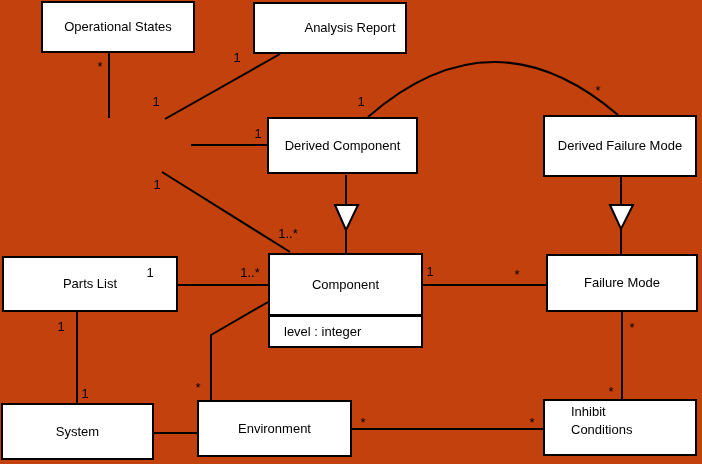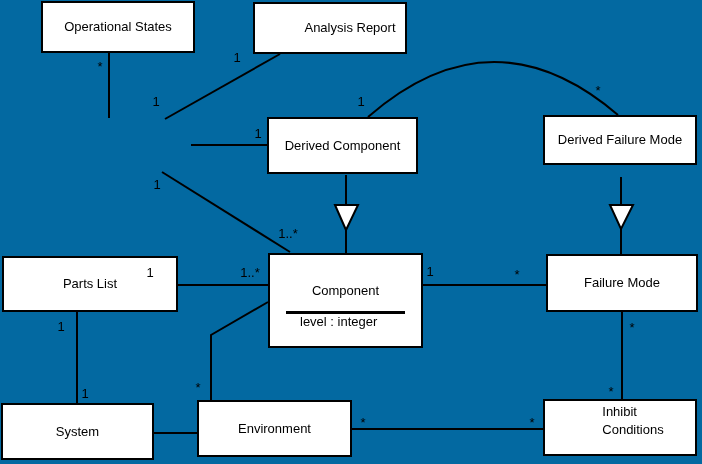--- a/index.html
+++ b/index.html
@@ -1,20 +1,20 @@
 <!DOCTYPE html>
 <html><head>
 <meta charset="utf-8">
 <style>
   html, body { margin: 0; padding: 0; background: #ffffff; }
   .canvas {
     position: relative;
     width: 702px;
     height: 464px;
-    background: #0369a1;
+    background: #c2410c;
     font-family: "Liberation Sans", sans-serif;
     overflow: hidden;
   }
   svg.edges {
     position: absolute;
     left: 0; top: 0;
     width: 702px; height: 464px;
   }
   .uml-class {
     position: absolute;
@@ -24,31 +24,31 @@
     display: flex;
     align-items: center;
     justify-content: center;
     font-size: 13px;
     color: #000000;
     text-align: center;
     line-height: 16px;
   }
   .uml-class.left-align {
     align-items: flex-start;
-    justify-content: center;
+    justify-content: flex-start;
     text-align: left;
     padding: 2px 0 0 26px;
     white-space: pre-line;
     line-height: 18px;
   }
   .uml-class.compartmented {
     flex-direction: column;
     align-items: stretch;
     justify-content: flex-start;
-    padding: 16px;
+    padding: 0;
   }
   .name-compartment {
     box-sizing: border-box;
     display: flex;
     align-items: center;
     justify-content: center;
     border-bottom: 3px solid #000000;
   }
   .attr-compartment {
     box-sizing: border-box;
@@ -92,21 +92,21 @@
     </svg>
 <div class="uml-class" style="left: 41px; top: 1px; width: 154px; height: 52px;">
       <span>Operational States</span>
     </div>
     <div class="uml-class" style="left: 253px; top: 2px; width: 154px; height: 52px; padding-left: 40px;">
       <span>Analysis Report</span>
     </div>
     <div class="uml-class" style="left: 267px; top: 117px; width: 151px; height: 57px;">
       <span>Derived Component</span>
     </div>
-    <div class="uml-class" style="left: 543px; top: 115px; width: 154px; height: 50px;">
+    <div class="uml-class" style="left: 543px; top: 115px; width: 154px; height: 62px;">
       <span>Derived Failure Mode</span>
     </div>
     <div class="uml-class" style="left: 2px; top: 256px; width: 176px; height: 56px;">
       <span>Parts List</span>
     </div>
     <div class="uml-class compartmented" style="left: 268px; top: 253px; width: 155px; height: 95px;">
       <div class="name-compartment" style="height: 62px;">Component</div>
       <div class="attr-compartment">level : integer</div>
     </div>
     <div class="uml-class" style="left: 546px; top: 254px; width: 152px; height: 58px;">

